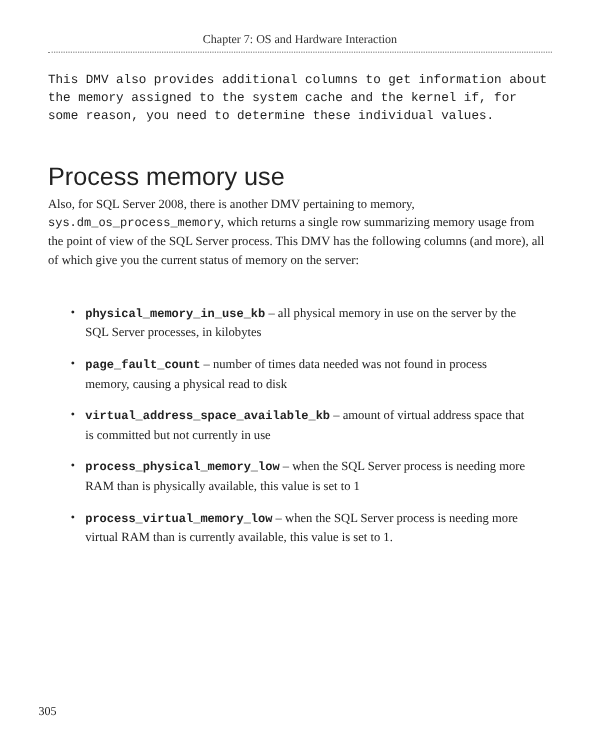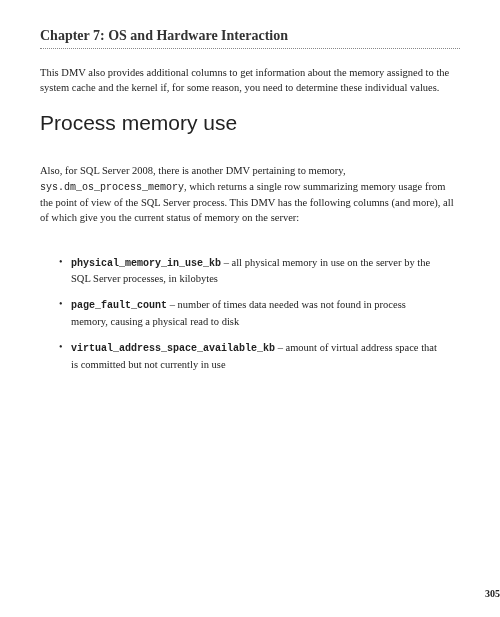--- a/index.html
+++ b/index.html
@@ -6,41 +6,41 @@
   body {
     width: 500px;
     height: 617px;
     background: #fff;
     font-family: Georgia, 'Times New Roman', serif;
     color: #222;
     padding: 28px 40px 20px 40px;
     position: relative;
   }
   .running-head {
-    text-align: left;
-    font-size: 14px;
+    text-align: center;
+    font-size: 10px;
     color: #333;
     padding-bottom: 4px;
-    font-weight: bold;
   }
   .dotted-rule {
     border-bottom: 1px dotted #888;
     margin-bottom: 16px;
   }
   .intro-para {
     font-size: 10.5px;
     line-height: 1.45;
-    margin-bottom: 16px;
+    margin-bottom: 30px;
+    font-family: Liberation Mono, monospace;
   }
   .section-heading {
     font-size: 21px;
     font-weight: normal;
     font-family: 'Helvetica Neue', Arial, sans-serif;
     color: #222;
-    margin-bottom: 28px;
+    margin-bottom: 3px;
   }
   .body-para {
     font-size: 10.5px;
     line-height: 1.45;
     margin-bottom: 29px;
   }
   .mono {
     font-family: 'Courier New', Courier, monospace;
     font-size: 10px;
   }
@@ -66,23 +66,24 @@
   .bold-mono {
     font-family: 'Courier New', Courier, monospace;
     font-weight: bold;
     font-size: 10px;
   }
   .page-number {
     position: absolute;
     bottom: 18px;
     left: 0;
     right: 0;
-    text-align: right;
+    text-align: left;
     font-size: 10px;
-    font-weight: bold;
+    font-weight: normal;
+    padding-left: 32px;
   }
 </style>
 </head>
 <body>
 
 <div class="running-head">
   <span>Chapter 7: OS and Hardware Interaction</span>
 </div>
 <div class="dotted-rule"></div>
 
@@ -97,15 +98,21 @@
 <ul class="bullet-list">
   <li class="bullet-item">
     <span class="bold-mono">physical_memory_in_use_kb</span><span> – all physical memory in use on the server by the SQL Server processes, in kilobytes</span>
   </li>
   <li class="bullet-item">
     <span class="bold-mono">page_fault_count</span><span> – number of times data needed was not found in process memory, causing a physical read to disk</span>
   </li>
   <li class="bullet-item">
     <span class="bold-mono">virtual_address_space_available_kb</span><span> – amount of virtual address space that is committed but not currently in use</span>
   </li>
+  <li class="bullet-item">
+    <span class="bold-mono">process_physical_memory_low</span><span> – when the SQL Server process is needing more RAM than is physically available, this value is set to 1</span>
+  </li>
+  <li class="bullet-item">
+    <span class="bold-mono">process_virtual_memory_low</span><span> – when the SQL Server process is needing more virtual RAM than is currently available, this value is set to 1.</span>
+  </li>
 </ul>
 
 <div class="page-number">305</div>
 
 </body></html>

